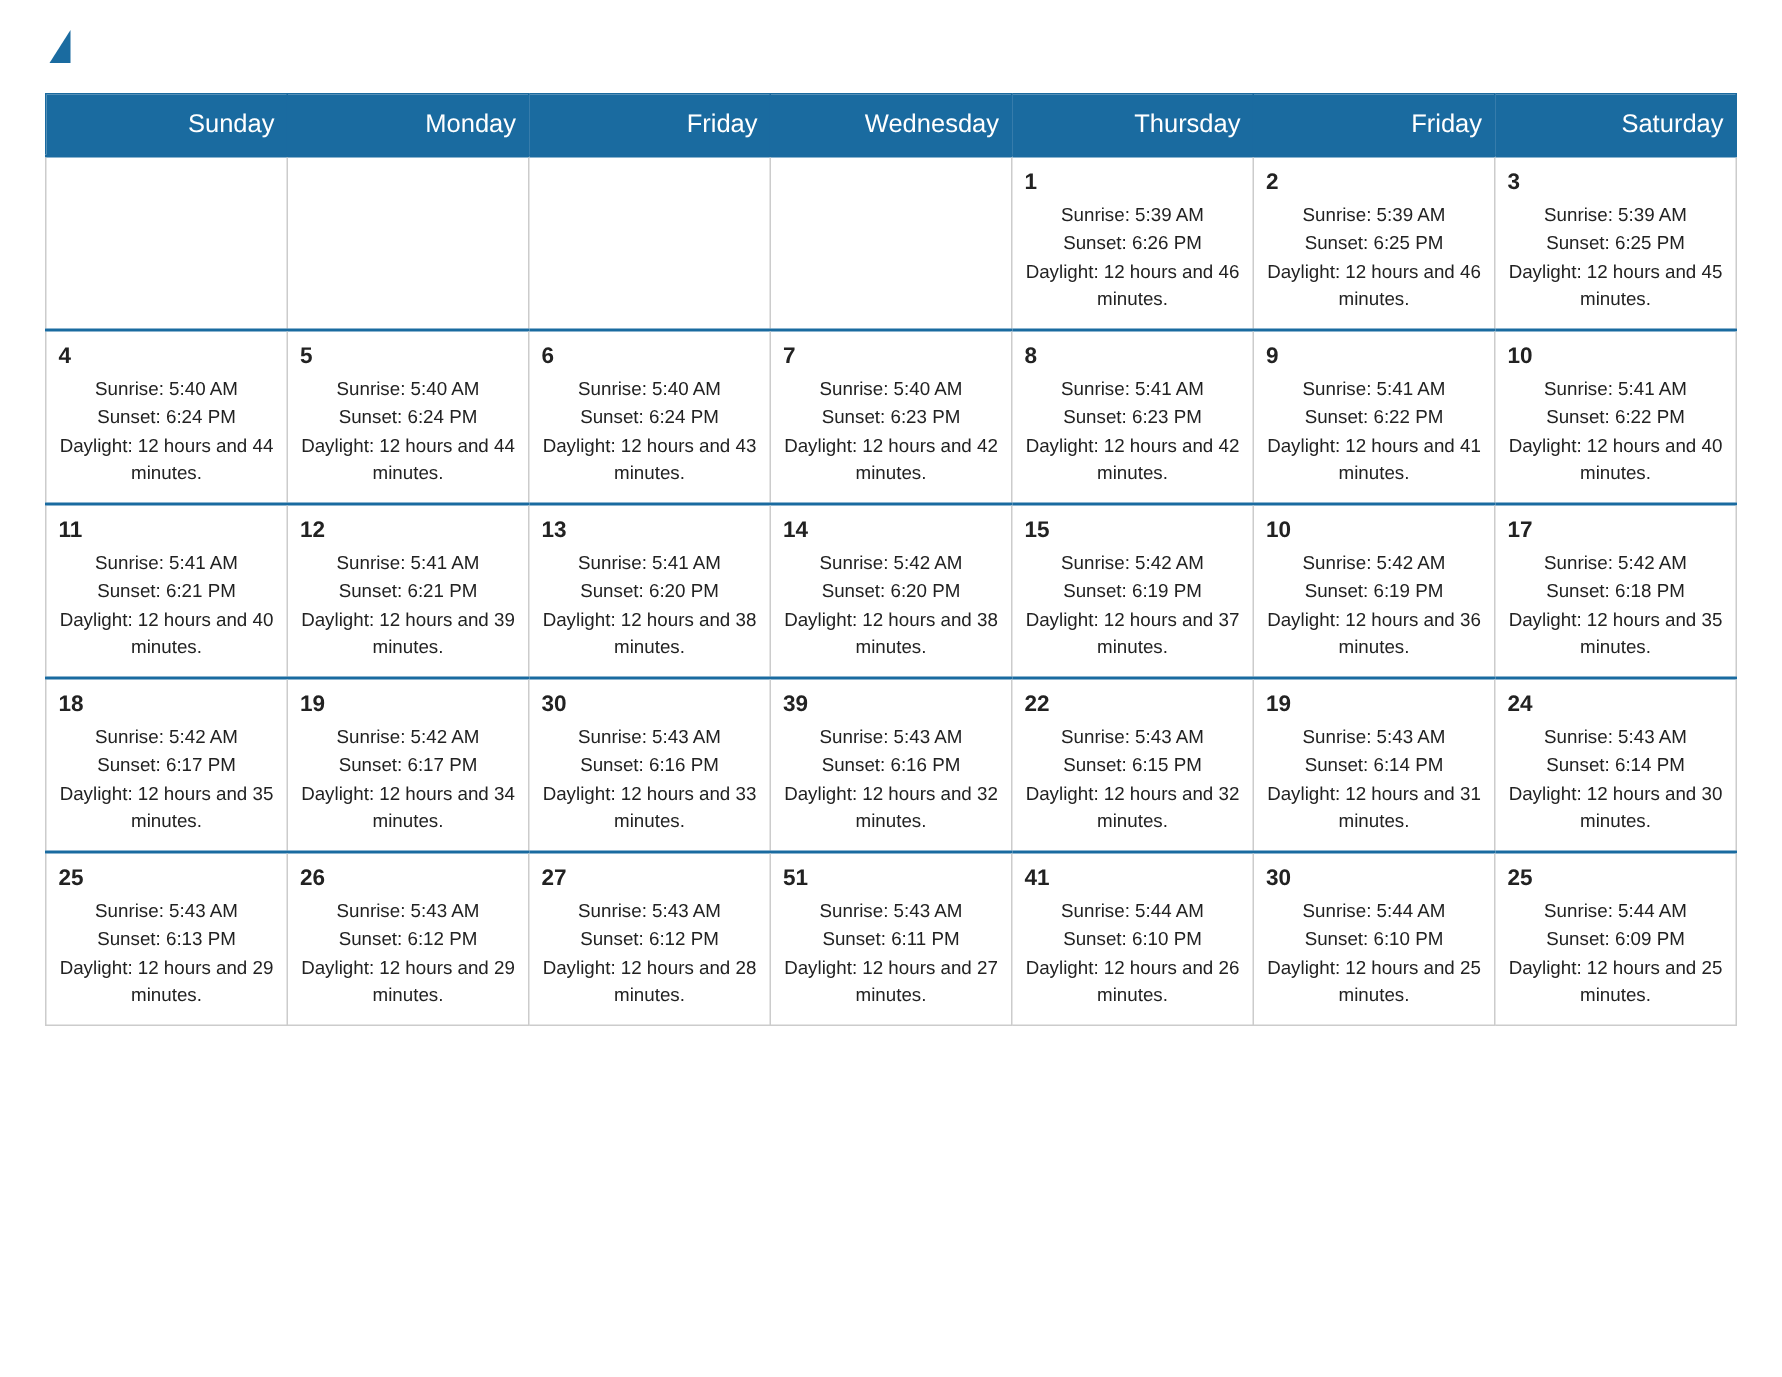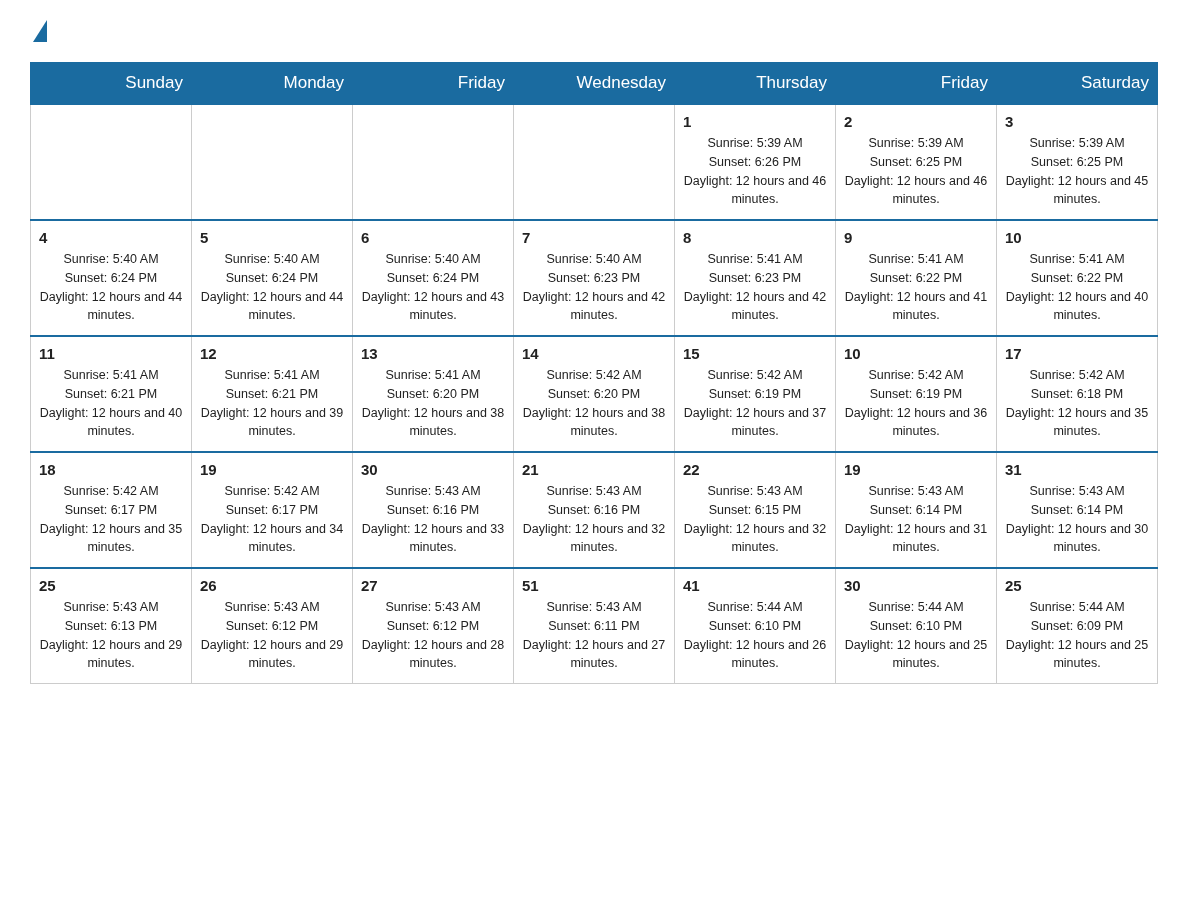--- a/index.html
+++ b/index.html
@@ -217,33 +217,33 @@
         </td>
         <td>
           <span class="day-num">19</span>
           <div class="day-info">Sunrise: 5:42 AM<br>Sunset: 6:17 PM<br>Daylight: 12 hours and 34 minutes.</div>
         </td>
         <td>
           <span class="day-num">30</span>
           <div class="day-info">Sunrise: 5:43 AM<br>Sunset: 6:16 PM<br>Daylight: 12 hours and 33 minutes.</div>
         </td>
         <td>
-          <span class="day-num">21</span>
+          <span class="day-num">39</span>
           <div class="day-info">Sunrise: 5:43 AM<br>Sunset: 6:16 PM<br>Daylight: 12 hours and 32 minutes.</div>
         </td>
         <td>
           <span class="day-num">22</span>
           <div class="day-info">Sunrise: 5:43 AM<br>Sunset: 6:15 PM<br>Daylight: 12 hours and 32 minutes.</div>
         </td>
         <td>
           <span class="day-num">19</span>
           <div class="day-info">Sunrise: 5:43 AM<br>Sunset: 6:14 PM<br>Daylight: 12 hours and 31 minutes.</div>
         </td>
         <td>
-          <span class="day-num">31</span>
+          <span class="day-num">24</span>
           <div class="day-info">Sunrise: 5:43 AM<br>Sunset: 6:14 PM<br>Daylight: 12 hours and 30 minutes.</div>
         </td>
       </tr>
       <tr class="week-row">
         <td>
           <span class="day-num">25</span>
           <div class="day-info">Sunrise: 5:43 AM<br>Sunset: 6:13 PM<br>Daylight: 12 hours and 29 minutes.</div>
         </td>
         <td>
           <span class="day-num">26</span>

